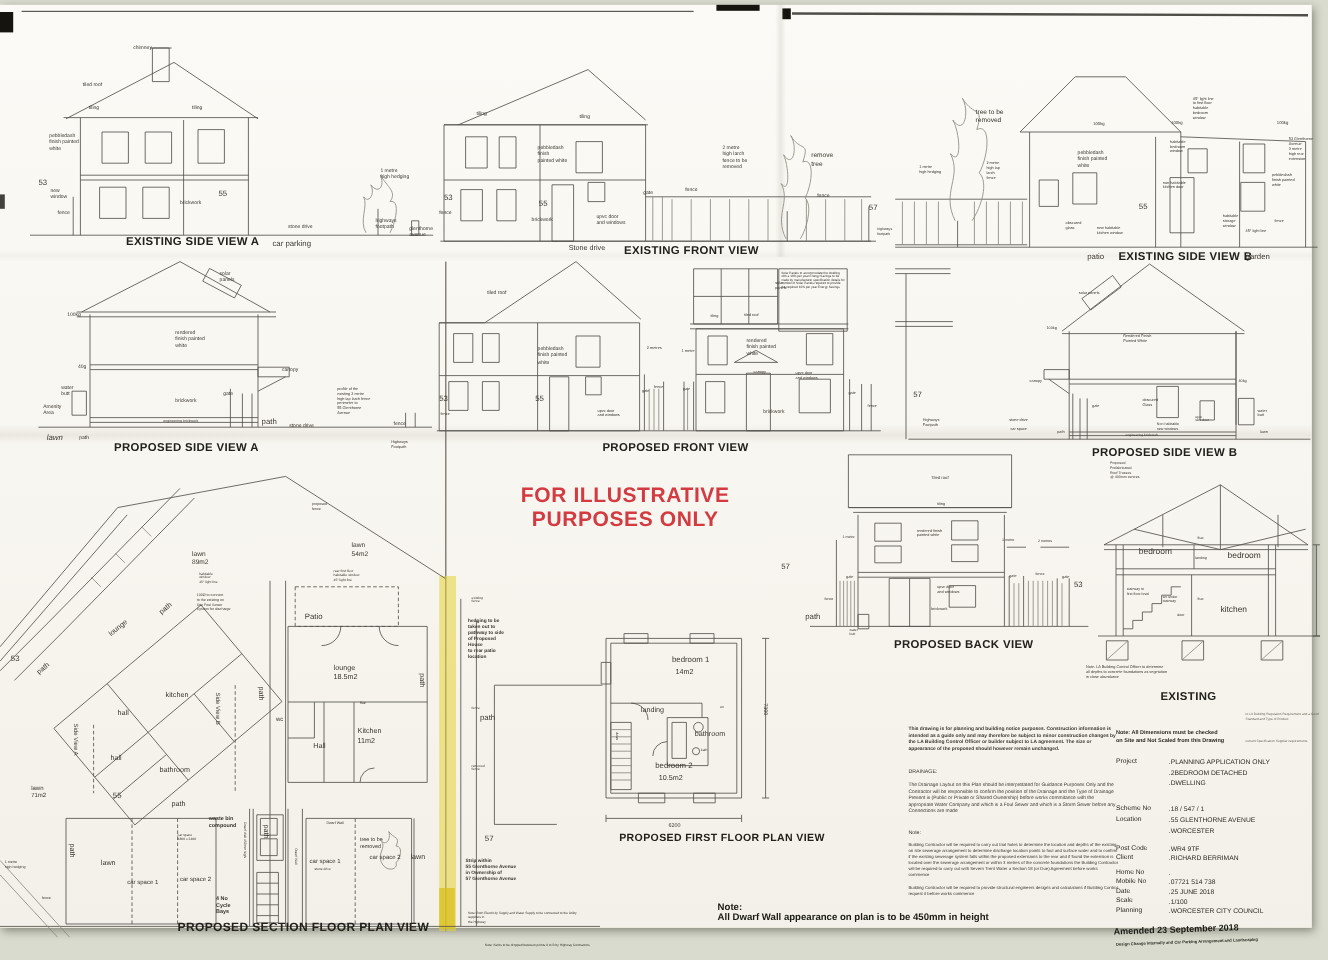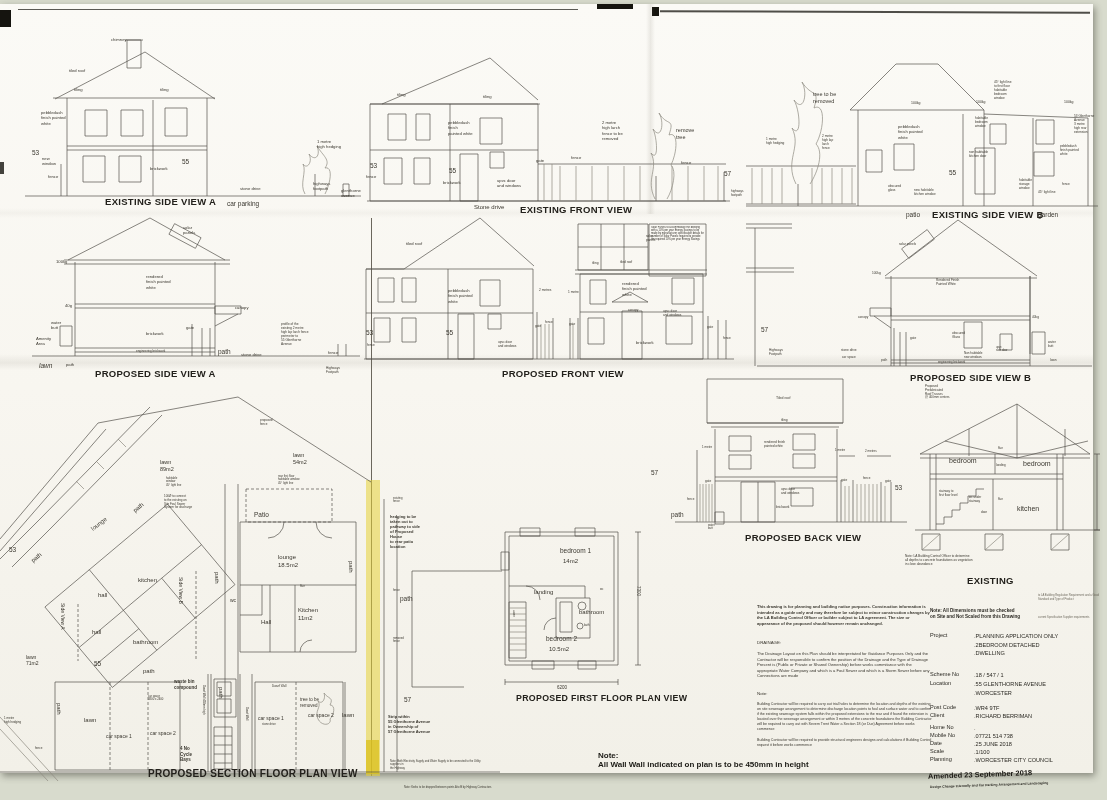--- a/index.html
+++ b/index.html
@@ -588,24 +588,28 @@
       <span class="lbl" style="left: 120px; top: 74px; font-size: 2.8px;">wc</span>
       <span class="lbl" style="left: 99px; top: 95px; font-size: 6px;">bathroom</span>
       <span class="lbl" style="left: 104px; top: 110px; font-size: 2.8px;">bath</span>
       <span class="lbl" style="left: 66px; top: 121px; font-size: 6.5px;">bedroom 2</span>
       <span class="lbl" style="left: 69px; top: 132px; font-size: 6px;">10.5m2</span>
       <span class="lbl" style="left: 35px; top: 96px; font-size: 2.8px; transform: rotate(90deg);">down</span>
       <span class="lbl" style="left: 77px; top: 171px; font-size: 4.5px;">6200</span>
       <span class="lbl" style="left: 161px; top: 72px; font-size: 4.5px; transform: rotate(90deg);">7300</span>
     </section>
 
+  <div class="stamp" style="color: rgb(210, 59, 65);">
+    <div>FOR ILLUSTRATIVE</div>
+    <div>PURPOSES ONLY</div>
+  </div>
 
   <div class="dwarf">
     <div class="h">Note:</div>
-    <div class="t">All Wall Wall indicated on plan is to be 450mm in height</div>
+    <div class="t">All Dwarf Wall appearance on plan is to be 450mm in height</div>
   </div>
 
   <div class="disc" style="left:757px;top:600px;width:176px;">
     <p class="d1">This drawing is for planning and building notice purposes. Construction information is intended as a guide only and may therefore be subject to minor construction changes by the LA Building Control Officer or builder subject to LA agreement. The size or appearance of the proposed should however remain unchanged.</p>
     <p class="d2h" style="margin-top:14px;">DRAINAGE:</p>
     <p class="d2">The Drainage Layout on this Plan should be interpretated for Guidance Purposes Only and the Contractor will be responsible to confirm the position of the Drainage and the Type of Drainage Present is (Public or Private or Shared Ownership) before works commitance with the appropriate Water Company and which is a Foul Sewer and which is a Storm Sewer before any Connections are made</p>
     <p class="d2h" style="margin-top:12px;">Note:</p>
     <p class="d3">Building Contractor will be required to carry out trial holes to determine the location and depths of the existing on site sewerage arrangement to determine discharge location points to foul and surface water and to confirm if the existing sewerage system falls within the proposed extensions to the rear and if found the extension is located over the sewerage arrangement or within 3 metres of the concrete foundations the Building Contractor will be required to carry out with Severn Trent Water a Section 18 (or Due) Agreement before works commence</p>
     <p class="d3">Building Contractor will be required to provide structural engineers designs and calculations if Building Control request it before works commence</p>
   </div>

